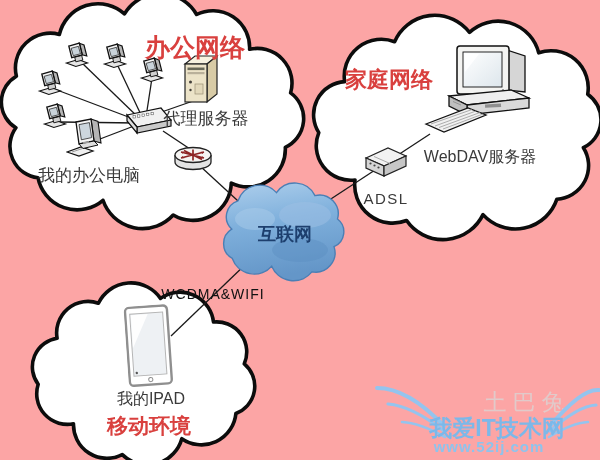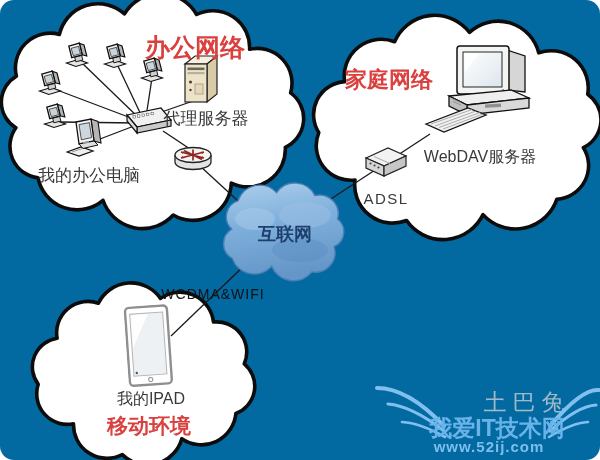--- a/index.html
+++ b/index.html
@@ -1,17 +1,17 @@
 <!DOCTYPE html>
 <html><head>
 <meta charset="utf-8">
 <style>
   html,body{margin:0;padding:0;background:#ffffff;}
-  #stage{position:relative;width:600px;height:460px;background:#0369a1;overflow:hidden;
-         font-family:"Liberation Sans", sans-serif;border-radius:14px;}
+  #stage{position:relative;width:600px;height:460px;background:#fca5a5;overflow:hidden;
+         font-family:"Liberation Sans", sans-serif;}
   svg{position:absolute;left:0;top:0;}
   text{font-family:"Liberation Sans", sans-serif;}
   .net-title{font-weight:bold;fill:#d9403e;}
   .dev-label{fill:#3a3a3a;}
   .inet-label{font-weight:bold;fill:#1d3f6e;}
   .wm-main{font-weight:bold;fill:#72baef;}
   .wm-url{font-weight:bold;fill:#85c6f3;letter-spacing:1px;}
   .wm-ghost{fill:#d8d8d8;opacity:.8;letter-spacing:6px;}
   .cloud-white{fill:#ffffff;stroke:#0c0c0c;stroke-width:3.6;stroke-linejoin:round;}
   .wire{stroke:#1a1a1a;stroke-width:1.3;fill:none;}

